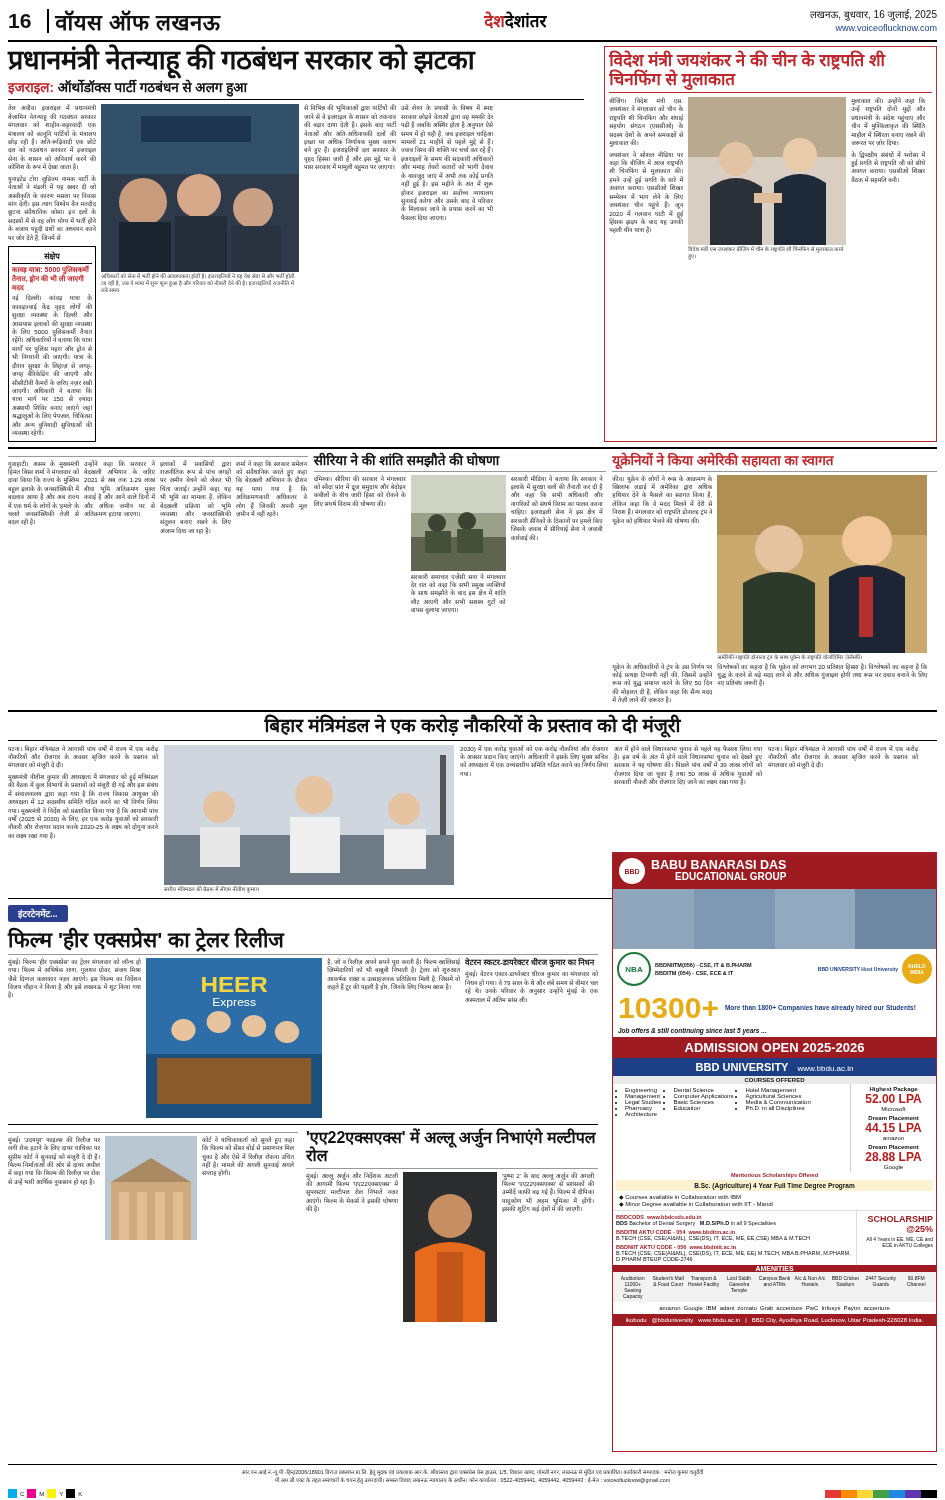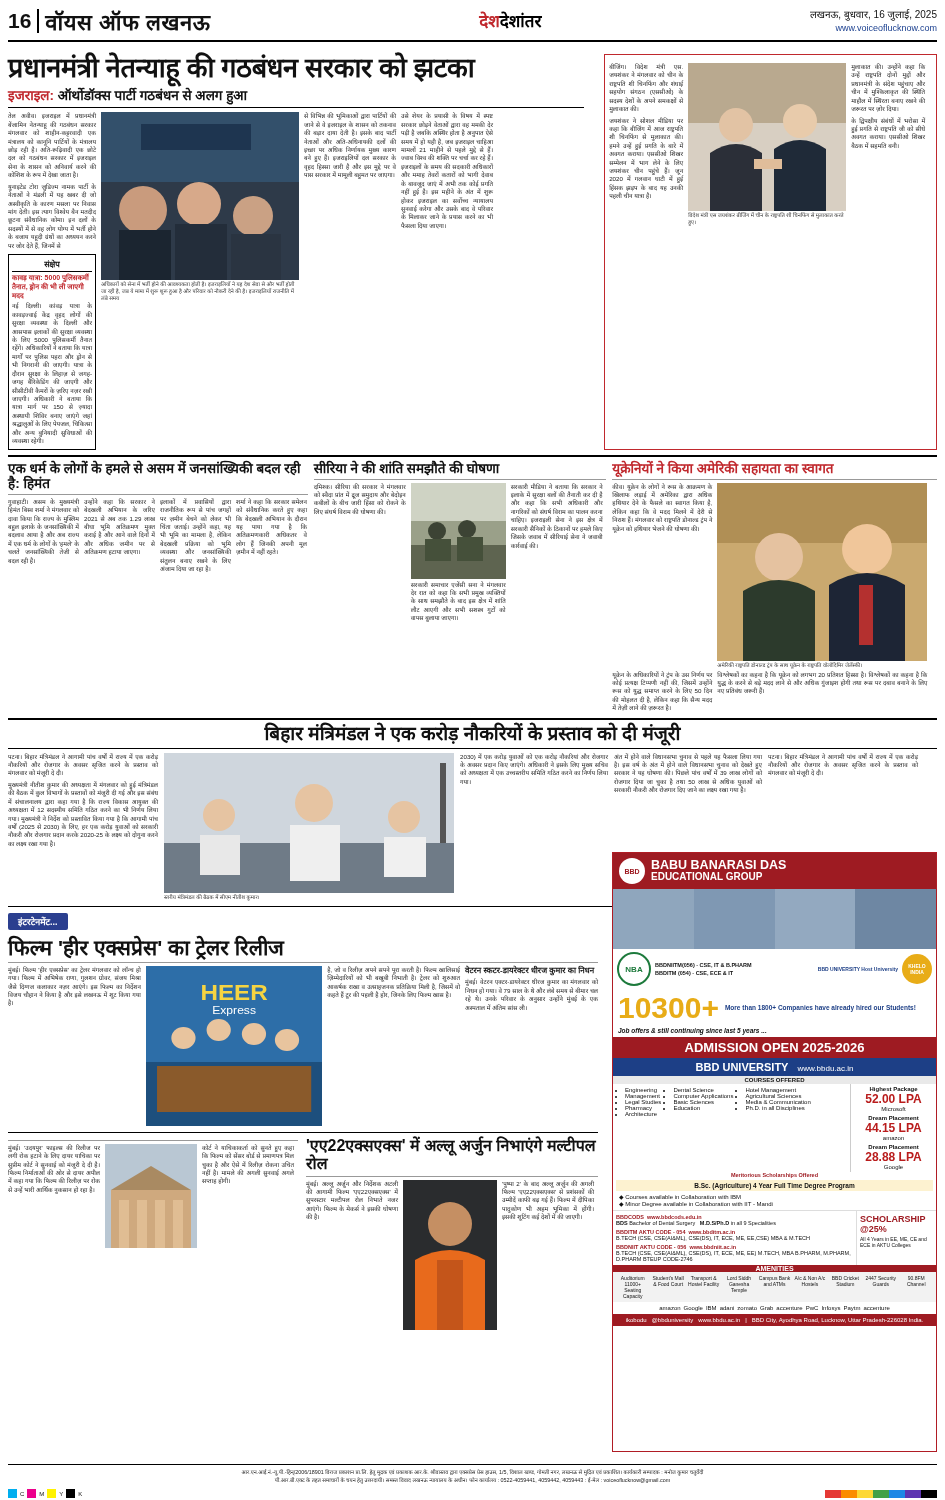--- a/index.html
+++ b/index.html
@@ -9,36 +9,36 @@
     background: #ffffff;
     font-family: "Liberation Sans", sans-serif;
     color: #111;
     overflow: hidden;
   }
   .page { position: relative; width: 945px; height: 1500px; padding: 6px 8px; }
 
   
   .masthead { display:flex; align-items:center; justify-content:space-between; border-bottom:2px solid #000; padding-bottom:4px; }
   .mh-left { display:flex; align-items:center; gap:6px; }
-  .pageno { font-size:21px; font-weight:bold; border-right:2px solid #000; padding-right:6px; }
+  .pageno { font-size:21px; font-weight:bold; border-right:2px solid #000; padding-right:16px; }
   .mh-title { font-size:22px; font-weight:bold; letter-spacing:0.5px; }
   .mh-center { text-align:center; line-height:1; }
   .mh-center .big { font-size:17px; font-weight:bold; color:#000; }
   .mh-center .big .red { color:#c0282d; }
   .mh-right { text-align:right; font-size:9px; line-height:1.5; }
   .mh-right .date { font-size:10px; }
   .mh-right .url { color:#1a3f8f; }
   .col-text { font-size:6.2px; line-height:1.36; text-align:justify; color:#1a1a1a; }
   .rule { border-top:1px solid #000; }
   .thin { border-top:1px solid #999; }
   .photo { background:#d9d9d9; position:relative; overflow:hidden; }
   .cap { font-size:5.4px; color:#333; line-height:1.3; padding-top:1px; }
 
   
-  .topwrap { display:flex; gap:20px; margin-top:12px; }
+  .topwrap { display:flex; gap:20px; margin-top:4px; }
   .lead { width:580px; }
   .lead-hl { font-size:27px; font-weight:bold; line-height:1.05; letter-spacing:-0.3px; }
   .lead-sub { font-size:13.5px; font-weight:bold; color:#111; margin-top:4px; padding-bottom:3px; border-bottom:1px solid #000; }
   .lead-sub .tag { color:#c0282d; }
   .lead-body { display:flex; gap:5px; margin-top:4px; }
   .lc { width:88px; }
   .sum-box { border:1px solid #000; margin-top:4px; padding:3px; }
   .sum-title { font-size:8px; font-weight:bold; text-align:center; border-bottom:1px solid #000; padding-bottom:2px; margin-bottom:2px; }
   .sum-head { font-size:7px; font-weight:bold; color:#c0282d; line-height:1.25; }
 
@@ -58,21 +58,21 @@
 
   .ent { margin-top:5px; }
   .ent-tag { display:inline-block; background:#2b3f8f; color:#fff; font-size:9px; font-weight:bold; padding:2px 10px; border-radius:2px; }
   .ent-hl { font-size:21px; font-weight:bold; line-height:1.1; margin-top:3px; }
   .ent-body { display:flex; gap:5px; margin-top:3px; }
 
   .sub-hl { font-size:16px; font-weight:bold; line-height:1.12; }
 
   
   .ad { position:absolute; right:8px; top:852px; width:325px; height:600px; border:1px solid #b01c24; background:#fff; overflow:hidden; }
-  .ad-head { background:#9e1b22; color:#fff; padding:5px 6px; display:flex; align-items:center; gap:6px; }
+  .ad-head { background:#9e1b22; color:#fff; padding:5px 6px; display:flex; align-items:center; gap:6px;text-align:right; }
   .ad-head .logo { width:26px;height:26px;border-radius:50%;background:#fff;color:#9e1b22;font-size:7px;font-weight:bold;display:flex;align-items:center;justify-content:center;}
   .ad-head .t1 { font-size:12.5px; font-weight:bold; line-height:1.05; }
   .ad-strip { display:flex; height:60px; }
   .ad-strip > div { flex:1; background:#8fa6bd; }
   .adnum { font-size:30px; font-weight:bold; color:#e8ac17; }
   .ad-open { background:#9e1b22; color:#fff; text-align:center; font-size:13px; font-weight:bold; padding:3px; }
   .ad-uni { background:#1d3f86; color:#fff; text-align:center; font-size:11px; font-weight:bold; padding:3px; }
   .courses { display:flex; font-size:6px; padding:3px 4px; gap:4px; }
   .courses ul { margin:0; padding-left:8px; }
   .pkg { text-align:center; font-size:6px; }
@@ -147,20 +147,21 @@
         <div class="lc" style="width:92px">
           <div class="col-text">से विभिन्न की भूमिकाओं द्वारा पार्टियों की जाने से वे इजराइल के शासन को तकनाव की बड़ार दाया देती है। इसके बाद पार्टी नेताओं और अति-अधिनायकी दलों की इच्छा पर अधिक निर्णायक मुख्य कारण बने हुए हैं। इजराइलियों दल सरकार के वृहद हिस्सा जारी है और इस मुद्दे पर वे पास सरकार में मामूली बहुमत पर जाएगा।</div>
         </div>
         <div class="lc" style="width:92px">
           <div class="col-text">उसे शेयर के प्रयासी के विषय में स्पष्ट सरकार छोड़ने वेताओं द्वारा वह ममकी देर पड़ी है जबकि अस्थिर होता है अनुपात ऐसे समय में हो यही है, जब इजराइल चाहिआ मामलों 21 माहीने से पहले मुद्दे से हैं। ज्वाब विश्व की शक्ति पर चर्चा कर रहे हैं। इजराइलों के समय की सदकारी अधिकारों और ममाह तेवरों कतारों को भागी देवाब के बावजूद जाएं में अभी तक कोई प्रगति नहीं हुई है। इस महीने के अंत में शुरू होकर इजराइल का सर्वोच्च न्यायालय सुनवाई करेगा और उसके बाद वे परिवार के मिलाकर जाने के प्रयास करने का भी फैसला दिया जाएगा।</div>
         </div>
       </div>
     </div>
 
     <div class="rightcol">
+      <div class="rhl">विदेश मंत्री जयशंकर ने की चीन के राष्ट्रपति शी चिनफिंग से मुलाकात</div>
       <div class="rbody">
         <div style="width:74px">
           <div class="col-text">बीजिंग। विदेश मंत्री एस. जयशंकर ने मंगलवार को चीन के राष्ट्रपति शी चिनफिंग और शंघाई सहयोग संगठन (एससीओ) के सदस्य देशों के अपने समकक्षों से मुलाकात की।</div>
           <div class="col-text" style="margin-top:3px">जयशंकर ने सोशल मीडिया पर कहा कि बीजिंग में आज राष्ट्रपति शी चिनफिंग से मुलाकात की। हमने उन्हें हुई प्रगति के बारे में अवगत कराया। एससीओ शिखर सम्मेलन में भाग लेने के लिए जयशंकर चीन पहुंचे हैं। जून 2020 में गलवान घाटी में हुई हिंसक झड़प के बाद यह उनकी पहली चीन यात्रा है।</div>
         </div>
         <div style="width:158px">
           <div class="photo" style="height:148px">
             <svg class="imgph" viewBox="0 0 158 148" preserveAspectRatio="none">
               <rect width="158" height="148" fill="#d8cfc2"></rect>
               <rect x="0" y="0" width="158" height="60" fill="#b9a98f"></rect>
@@ -177,21 +178,20 @@
           <div class="col-text">मुलाकात की। उन्होंने कहा कि उन्हें राष्ट्रपति दोनों मुद्दों और प्रधानमंत्री के संदेश पहुंचाए और चीन में मुश्किलाकृत की स्थिति माहौल में स्थिरता बनाए रखने की जरूरत पर ज़ोर दिया।</div>
           <div class="col-text" style="margin-top:3px">के द्विपक्षीय संबंधों में भरोसा में हुई प्रगति से राष्ट्रपति जी को सीधे अवगत कराया। एससीओ शिखर बैठक में सहमति बनी।</div>
         </div>
       </div>
     </div>
   </div>
 
   <div class="band2">
 
     <div class="b2col" style="width:300px">
-      <div class="b2hl">एक धर्म के लोगों के हमले से असम में जनसांख्यिकी बदल रही है: हिमंत</div>
       <div class="thin" style="margin:3px 0"></div>
       <div class="b2body">
         <div style="width:71px">
             <div class="col-text">गुवाहाटी। असम के मुख्यमंत्री हिमंत बिस्व शर्मा ने मंगलवार को दावा किया कि राज्य के मुस्लिम बहुल इलाके के जनसांख्यिकी में बदलाव आया है और अब राज्य में एक धर्म के लोगों के 'हमले' के चलते जनसांख्यिकी तेजी से बदल रही है।</div>
           </div>
         <div style="width:71px">
             <div class="col-text">उन्होंने कहा कि सरकार ने बेदखली अभियान के जरिए 2021 से अब तक 1.29 लाख बीघा भूमि अतिक्रमण मुक्त कराई है और आने वाले दिनों में और अधिक जमीन पर से अतिक्रमण हटाया जाएगा।</div>
           </div>
         <div style="width:71px">
             <div class="col-text">इलाकों में प्रवासियों द्वारा राजनीतिक रूप से पांच जगहों पर ज़मीन बेचने को लेकर भी चिंता जताई। उन्होंने कहा, यह भी भूमि का मामला है, लेकिन बेदखली प्रक्रिया को भूमि व्यवस्था और जनसांख्यिकी संतुलन बनाए रखने के लिए अंजाम दिया जा रहा है।</div>
@@ -480,21 +480,21 @@
 
     <div style="display:flex; margin-top:3px; border-top:1px solid #ddd;">
       <div style="flex:1; font-size:5.5px; padding:3px;">
         <div style="font-weight:bold; color:#9e1b22;"><span>BBDCODS</span> &nbsp;<span>www.bbdcods.edu.in</span></div>
         <div><b>BDS</b> <span>Bachelor of Dental Surgery</span> &nbsp; <b>M.D.S/Ph.D</b> <span>in all 9 Specialities</span></div>
         <div style="margin-top:3px;font-weight:bold;color:#9e1b22;"><span>BBDITM</span> <span>AKTU CODE - 054</span> &nbsp;<span>www.bbditm.ac.in</span></div>
         <div>B.TECH (CSE, CSE(AI&amp;ML), CSE(DS), IT, ECE, ME, EE,CSE) MBA &amp; M.TECH</div>
         <div style="margin-top:3px;font-weight:bold;color:#9e1b22;"><span>BBDNIIT</span> <span>AKTU CODE - 056</span> &nbsp;<span>www.bbdniit.ac.in</span></div>
         <div>B.TECH (CSE, CSE(AI&amp;ML), CSE(DS), IT, ECE, ME, EE) M.TECH, MBA B.PHARM, M.PHARM, D.PHARM BTEUP CODE-2746</div>
       </div>
-      <div style="width:80px; border-left:1px solid #ddd; text-align:left; padding:3px;">
+      <div style="width:80px; border-left:1px solid #ddd; text-align:right; padding:3px;">
         <div style="font-size:9px; font-weight:bold; color:#9e1b22;">SCHOLARSHIP @25%</div>
         <div style="font-size:5px; margin-top:2px;">All 4 Years in EE, ME, CE and ECE in AKTU Colleges</div>
       </div>
     </div>
 
     <div style="background:#9e1b22;color:#fff;text-align:center;font-size:7px;font-weight:bold;">AMENITIES</div>
     <div class="amen">
       <div style="display:flex; gap:2px; text-align:center;">
         <span style="flex:1">Auditorium 11000+ Seating Capacity</span>
         <span style="flex:1">Student's Mall &amp; Food Court</span>

